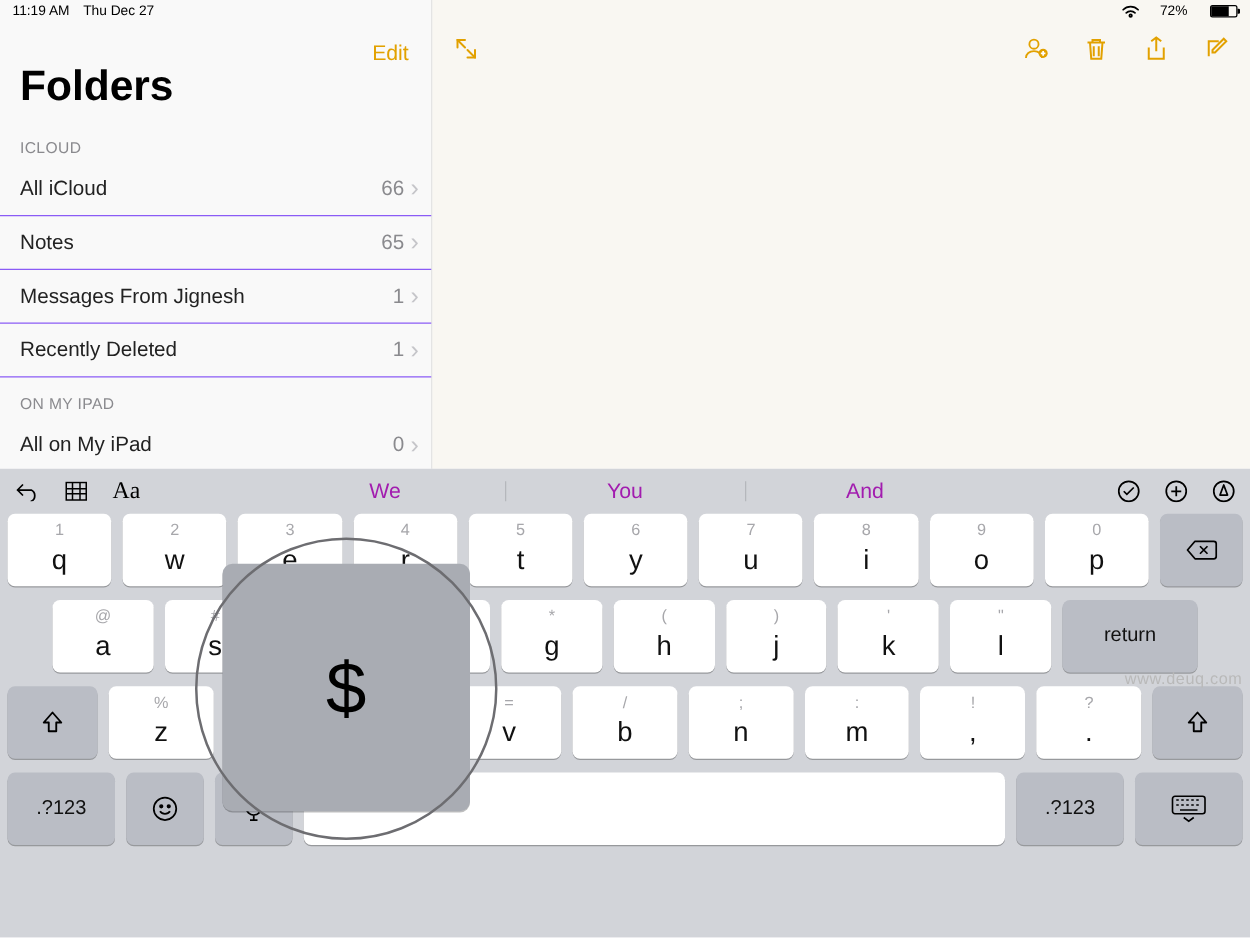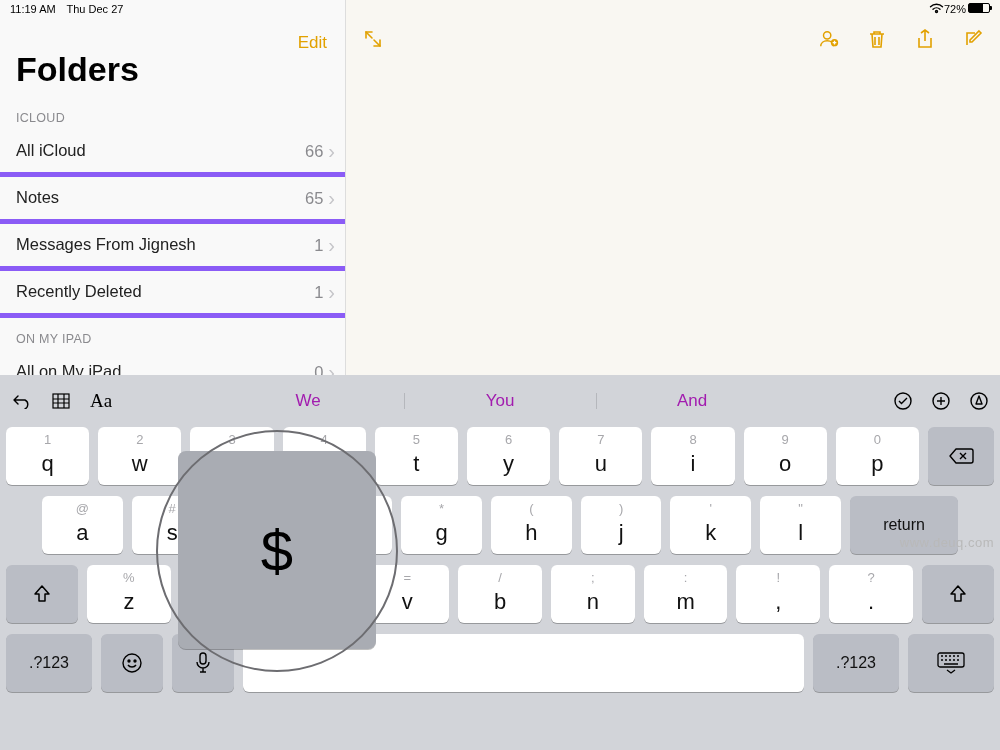--- a/index.html
+++ b/index.html
@@ -1,41 +1,41 @@
 <!DOCTYPE html>
 <html><head>
 <meta charset="utf-8">
 <style>
 *{box-sizing:border-box;margin:0;padding:0;font-family:-apple-system,Helvetica,Arial,sans-serif;-webkit-font-smoothing:antialiased}
 html,body{width:1000px;height:750px;overflow:hidden;background:#fff}
 .top{height:375px;display:flex}
 .statusbar{position:absolute;top:0;left:0;right:0;height:18px;display:flex;align-items:center;justify-content:space-between;padding:0 10px;font-size:11px;z-index:5}
 .statusbar .left span{margin-right:8px}
-.statusbar .right{display:flex;align-items:flex-start;gap:0}
+.statusbar .right{display:flex;align-items:center;gap:16px}
 .battery{width:22px;height:10px;border:1px solid #000;border-radius:2px;position:relative;margin-left:2px}
 .battery::after{content:"";position:absolute;right:-3px;top:2px;width:2px;height:4px;background:#000;border-radius:0 1px 1px 0}
 .battery .fill{background:#000;height:100%;width:72%}
 .sidebar{width:346px;background:#f9f9f9;border-right:1px solid #ddd;padding-top:22px;position:relative}
 .edit{position:absolute;top:33px;right:18px;color:#e2a100;font-size:17px}
 .folders-title{font-size:34px;font-weight:700;padding:28px 16px 8px}
 .section-header{font-size:12.5px;color:#8a8a8e;padding:14px 16px 5px;letter-spacing:.3px}
-.row{display:flex;align-items:flex-start;justify-content:space-between;padding:11px 10px 11px 16px;border-bottom:5px solid #8b5cf6;font-size:16.5px;color:#222}
+.row{display:flex;align-items:flex-end;justify-content:space-between;padding:11px 10px 11px 16px;border-bottom:1px solid #8b5cf6;font-size:16.5px;color:#222}
 .row:first-of-type{border-top:1px solid #e3e3e5}
 .row .r{display:flex;align-items:center;gap:5px;color:#8a8a8e}
 .row .chev{color:#c5c5c9;font-size:20px;line-height:1}
 .note-area{flex:1;background:#f9f7f2;padding-top:22px;position:relative}
 .toolbar{display:flex;justify-content:space-between;align-items:center;padding:6px 16px 4px}
 .toolbar .ticons{display:flex;gap:26px;align-items:center}
 .ticon{color:#e2a100;width:22px;height:22px;display:flex;align-items:center;justify-content:center}
 .ticon svg{stroke:#e2a100;fill:none;stroke-width:1.6}
 .note-body{padding:16px 22px;font-size:17px;color:#333;line-height:1.5}
 .caret{display:inline-block;width:2px;height:18px;background:#e2a100;vertical-align:middle;margin-left:1px}
 
 .kb{height:375px;background:#d2d4d9;position:relative}
-.kb-top{height:52px;display:flex;align-items:center;padding:0 12px;position:relative}
+.kb-top{height:36px;display:flex;align-items:center;padding:0 12px;position:relative}
 .kb-top .l,.kb-top .r{display:flex;gap:20px;align-items:center;width:200px}
 .kb-top .r{justify-content:flex-end}
 .kb-top .sug{flex:1;display:flex;justify-content:center}
 .sug span{flex:1;text-align:center;font-size:17px;color:#a21caf;position:relative}
 .sug span+span::before{content:"";position:absolute;left:0;top:2px;bottom:2px;width:1px;background:#b5b7bc}
 .kb-rows{padding:0 6px}
 .kbrow{display:flex;gap:9px;margin-bottom:11px;align-items:stretch}
 .key{background:#fff;border-radius:6px;box-shadow:0 1px 0 rgba(0,0,0,.28);flex:1;position:relative;height:58px;display:flex;align-items:flex-end;justify-content:center;padding-bottom:8px;font-size:22px;color:#111}
 .key .flick{position:absolute;top:5px;font-size:13px;color:#a7a7ab}
 .key.grey{background:#babdc5}

